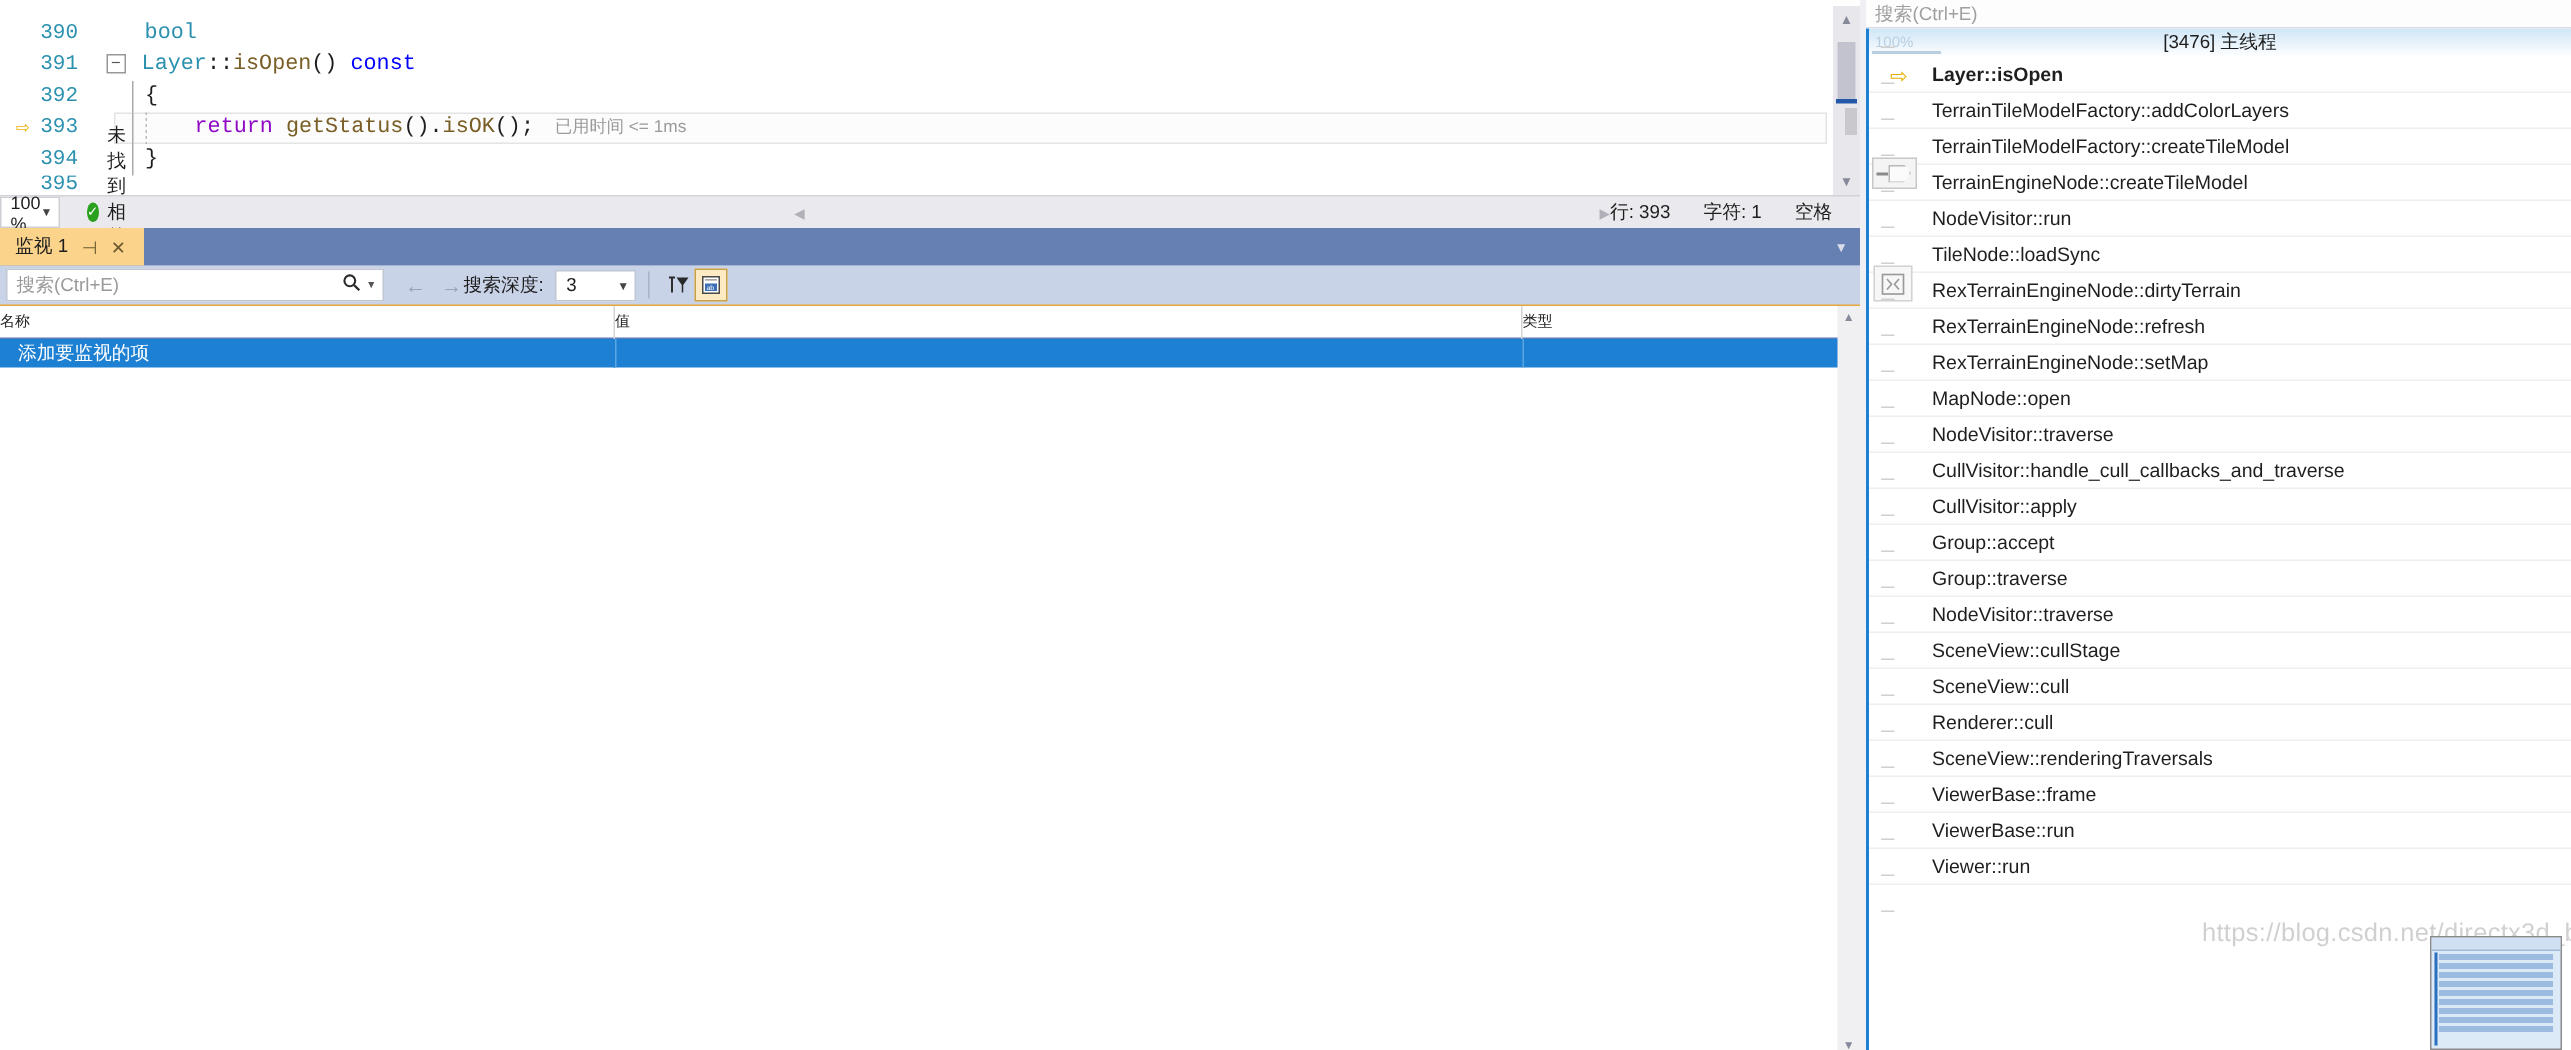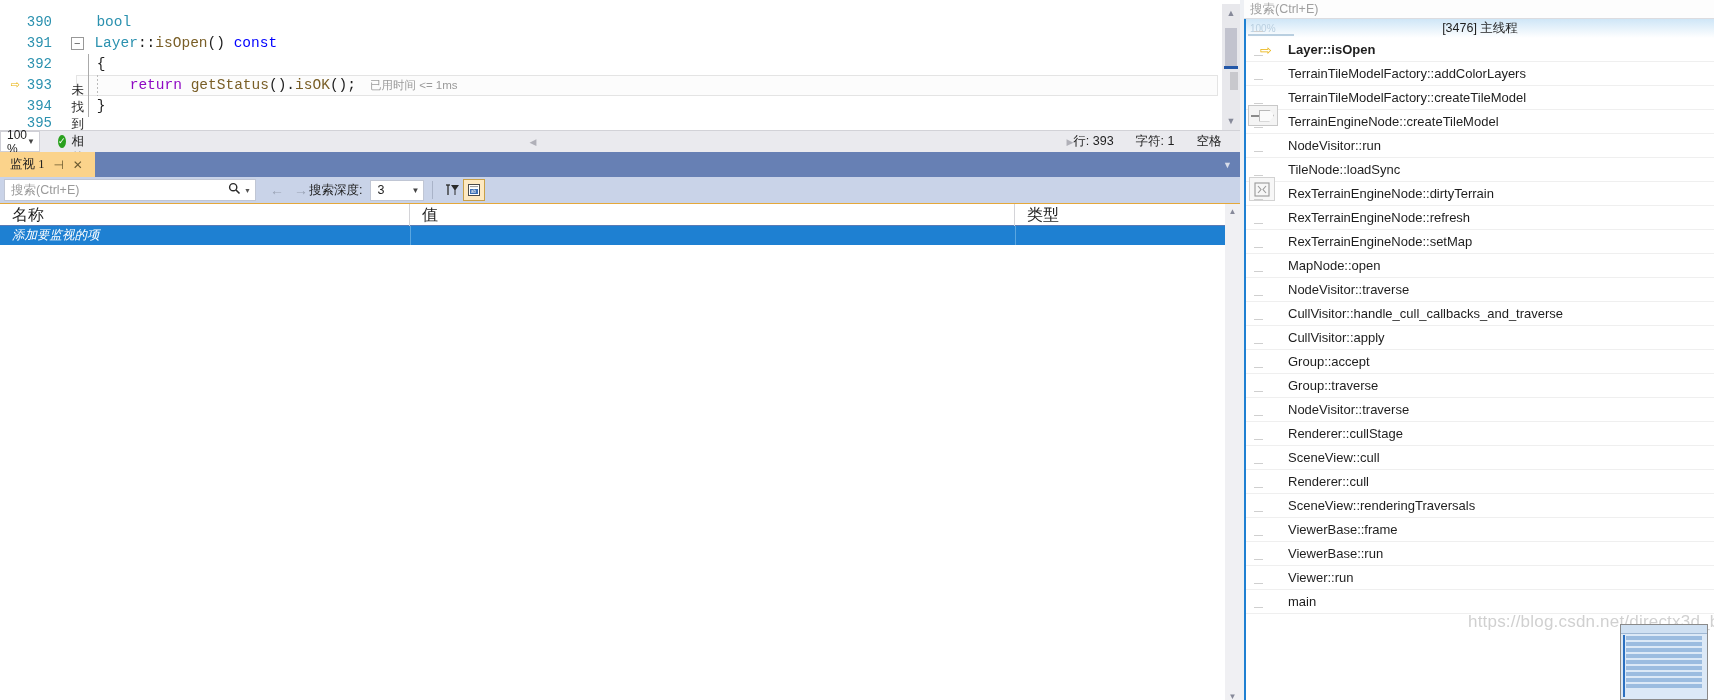--- a/index.html
+++ b/index.html
@@ -122,21 +122,21 @@
   .st-right { margin-left: auto; display: flex; align-items: center; padding-right: 10px; gap: 22px; font-size: 12.5px;}
   .st-cell { white-space: nowrap; }
 
   
   .watch {
     position: absolute; left: 0; top: 148px; width: 1240px; bottom: 0;
     background: #ffffff;
   }
   .watch-tabstrip {
     position: relative; height: 25px; background: #6780b4;
-    display: flex; align-items: stretch; font-family: Liberation Serif, serif;
+    display: flex; align-items: stretch;
   }
   .watch-tab {
     background: #fbd38b; color: #1e1e1e;
     display: flex; align-items: center; gap: 9px;
     padding: 0 12px 0 10px; font-size: 12.5px;
   }
   .pin-ico, .close-ico { color: #6b5a30; font-size: 12px; line-height: 1; }
   .tabstrip-caret {
     position: absolute; right: 8px; top: 50%; transform: translateY(-50%);
     color: #d8dde9; font-size: 9px;
@@ -167,33 +167,33 @@
     justify-content: center; font-size: 13px; color: #2a2a2a;
   }
   .tb-btn.active { border: 1px solid #c8a048; background: #fde9c2; }
 
   .watch-grid { position: absolute; left:0; right: 0; top: 52px; bottom: 0; background: #fff; }
   .wg-head {
     display: flex; height: 22px; background: #ffffff;
     border-bottom: 1px solid #5a7bb5; align-items: center;
   }
   .wg-head .cell {
-    font-size: 16px; color: #1e1e1e; padding-left: 12px;
+    font-size: 10px; color: #1e1e1e; 
     height: 22px; line-height: 22px;
   }
   .wg-head .c-name  { width: 410px; border-right: 1px solid #d4d4d8; }
   .wg-head .c-value { width: 605px; border-right: 1px solid #d4d4d8; }
   .wg-head .c-type  { flex: 1; }
   .wg-row {
     display: flex; height: 19px; background: #1e80d2; color: #ffffff;
     align-items: center;
   }
   .wg-row .cell { height: 19px; line-height: 19px; font-size: 12.5px; }
   .wg-row .c-name {
-    width: 410px; padding-left: 12px; font-style: italic;
+    width: 410px; padding-left: 12px; 
     border-right: 1px solid #1e80d2;
   }
   .wg-row .c-value { width: 605px; border-left: 1px solid #5aa6e0; }
   .wg-row .c-type  { flex: 1; border-left: 1px solid #5aa6e0; }
   .wg-vscroll {
     position: absolute; right: 0; top: 0; width: 15px; bottom: 0; background: #f0f0f3;
   }
   .wg-vscroll .up, .wg-vscroll .dn {
     position:absolute; left:0; width: 15px; height: 15px;
     color:#868999; font-size:8px; text-align:center; line-height:15px;
@@ -498,42 +498,39 @@
           <div class="cs-item">
             <span>Group::accept</span>
           </div>
           <div class="cs-item">
             <span>Group::traverse</span>
           </div>
           <div class="cs-item">
             <span>NodeVisitor::traverse</span>
           </div>
           <div class="cs-item">
-            <span>Renderer::cullStage</span>
+            <span>SceneView::cullStage</span>
           </div>
           <div class="cs-item">
             <span>SceneView::cull</span>
           </div>
           <div class="cs-item">
             <span>Renderer::cull</span>
           </div>
           <div class="cs-item">
             <span>SceneView::renderingTraversals</span>
           </div>
           <div class="cs-item">
             <span>ViewerBase::frame</span>
           </div>
           <div class="cs-item">
             <span>ViewerBase::run</span>
           </div>
           <div class="cs-item">
             <span>Viewer::run</span>
-          </div>
-          <div class="cs-item">
-            <span>main</span>
           </div>
         </div>
 
       <div class="cs-gutter">
         <div class="cs-callout">
           <span class="dash"></span>
           <span class="pent"></span>
         </div>
         <div class="cs-frameico">
           <svg width="16" height="15" viewBox="0 0 16 15" aria-hidden="true">

